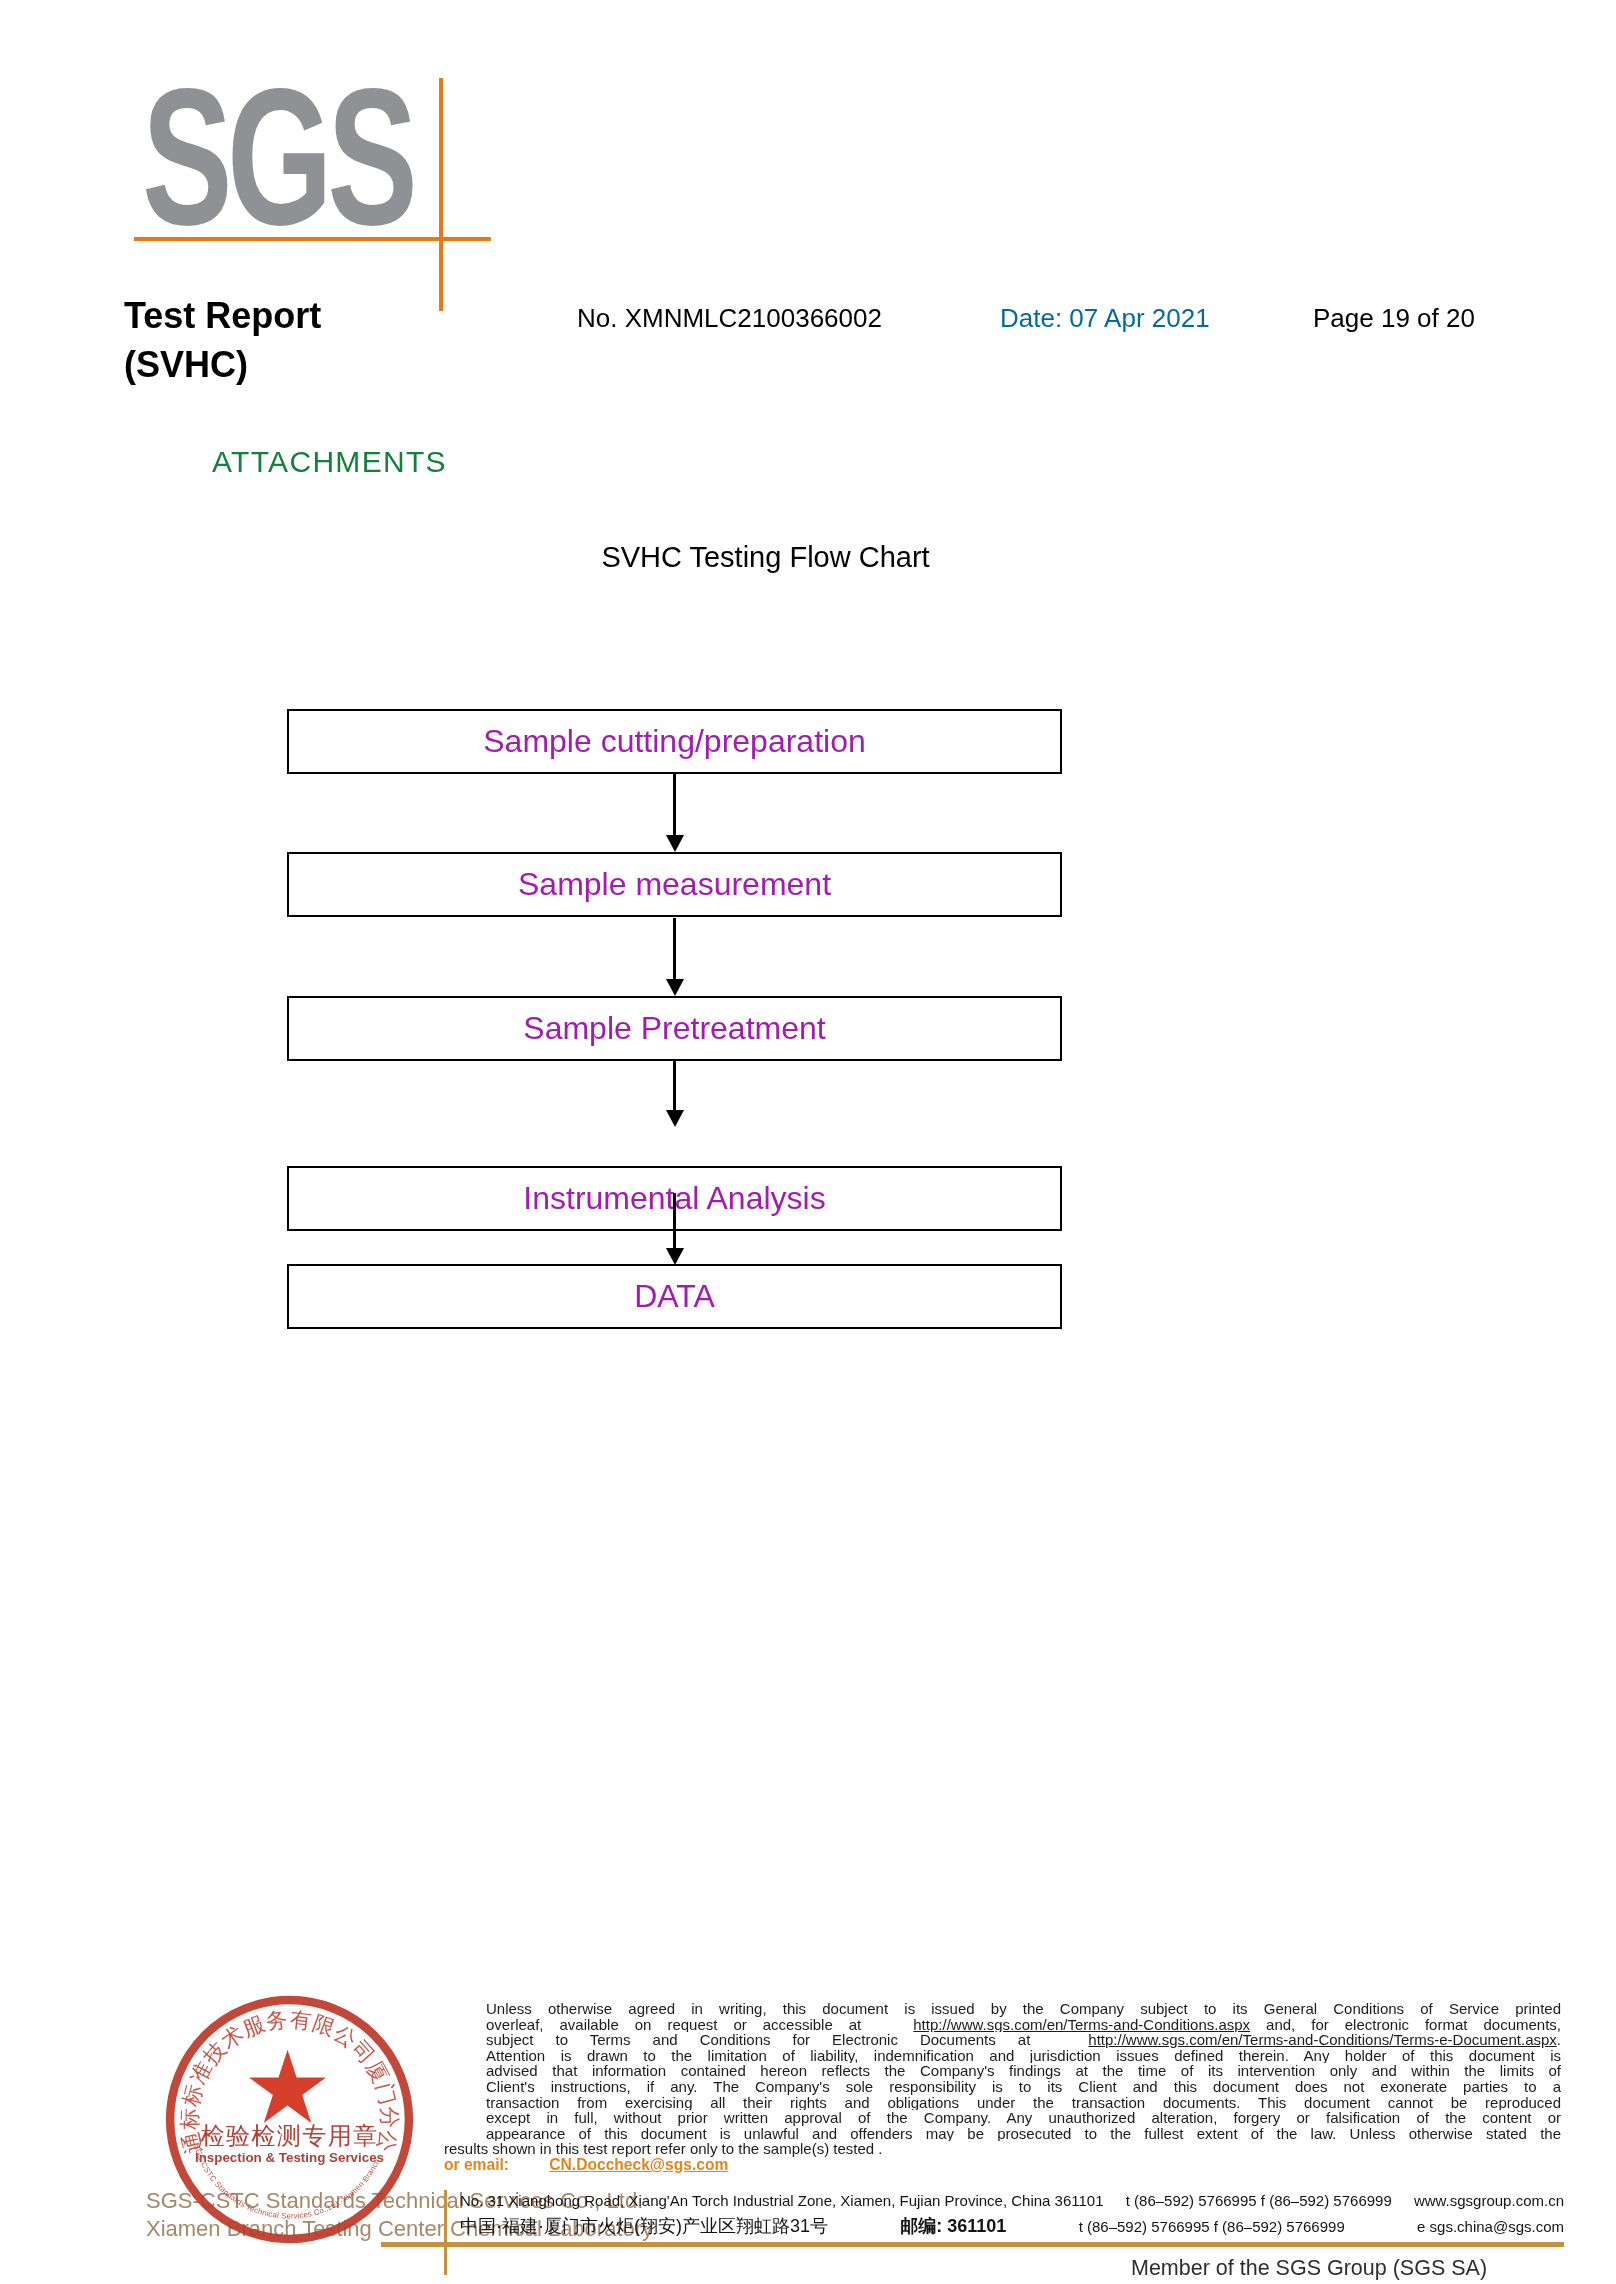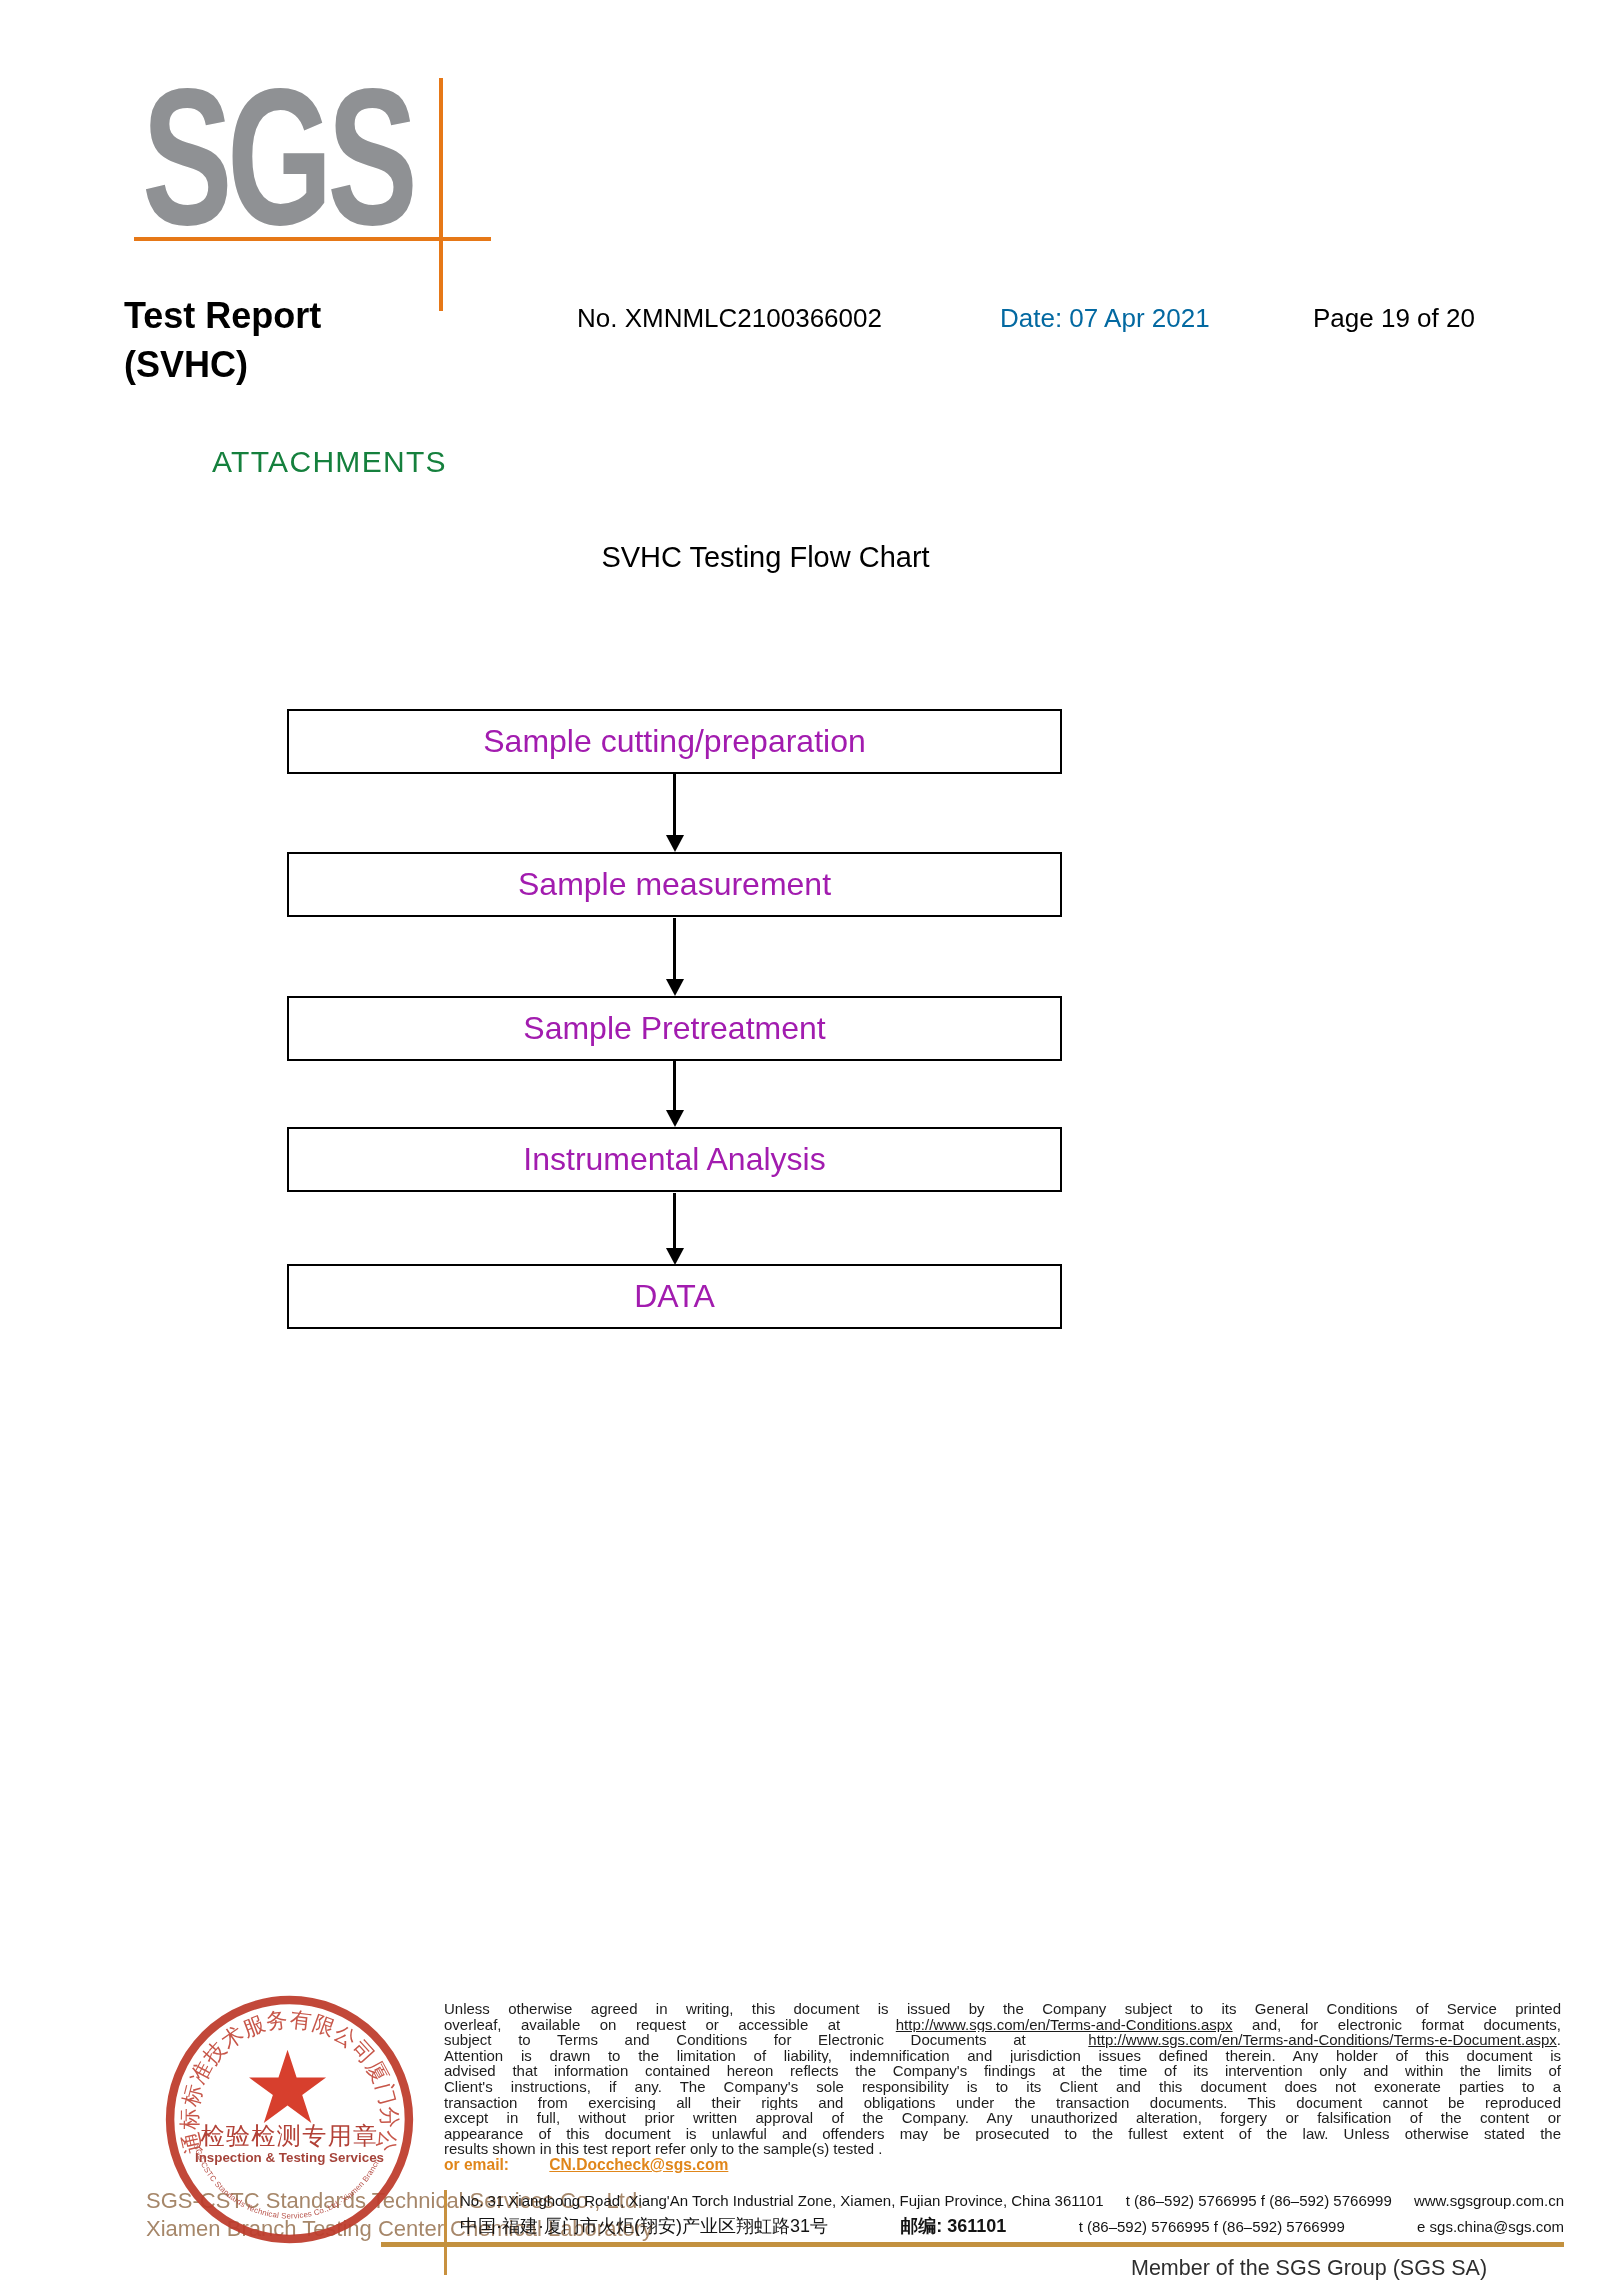--- a/index.html
+++ b/index.html
@@ -34,21 +34,21 @@
   
   .company1{position:absolute;left:146px;top:2188px;font-size:22px;color:#A6876A;}
   .company2{position:absolute;left:146px;top:2216px;font-size:22px;color:#A6876A;}
 
   
   .stamp{position:absolute;left:159px;top:1989px;width:261px;height:261px;opacity:0.93;}
 
   
   .disc{position:absolute;left:444px;top:2001px;width:1117px;font-size:15px;line-height:15.6px;color:#1c1c1c;}
   .dl{white-space:nowrap;}
-  .dl.j{white-space:normal;text-align:justify;text-align-last:justify;height:15.6px;overflow:hidden;}
+  .dl.j{white-space:normal;text-align:justify;text-align-last:justify;height:15.6px;overflow:hidden;margin-left:42px;}
   .u{text-decoration:underline;padding-left:36px;}
   .att{color:#E0861A;font-weight:bold;font-size:15.6px;}
   .att .u{}
 
   
   .addr-vline{position:absolute;left:444px;top:2190px;width:3.3px;height:85px;background:#C8913F;}
   .addr-row{position:absolute;left:460px;width:1104px;display:flex;justify-content:space-between;
             align-items:baseline;color:#141414;}
   .addr-row1{top:2192px;font-size:15px;}
   .addr-row2{top:2214px;font-size:15px;}
@@ -90,21 +90,21 @@
     <div class="shaft"></div>
     <div class="head"></div>
   </div>
   <div class="fc-box" style="top:996px;">
     <span>Sample Pretreatment</span>
   </div>
   <div class="fc-arrow" style="top:1061px;height:66px;">
     <div class="shaft"></div>
     <div class="head"></div>
   </div>
-  <div class="fc-box" style="top:1127px;">
+  <div class="fc-box" style="top:1166px;">
     <span>Instrumental Analysis</span>
   </div>
   <div class="fc-arrow" style="top:1193px;height:72px;">
     <div class="shaft"></div>
     <div class="head"></div>
   </div>
   <div class="fc-box" style="top:1264px;">
     <span>DATA</span>
   </div>
 

